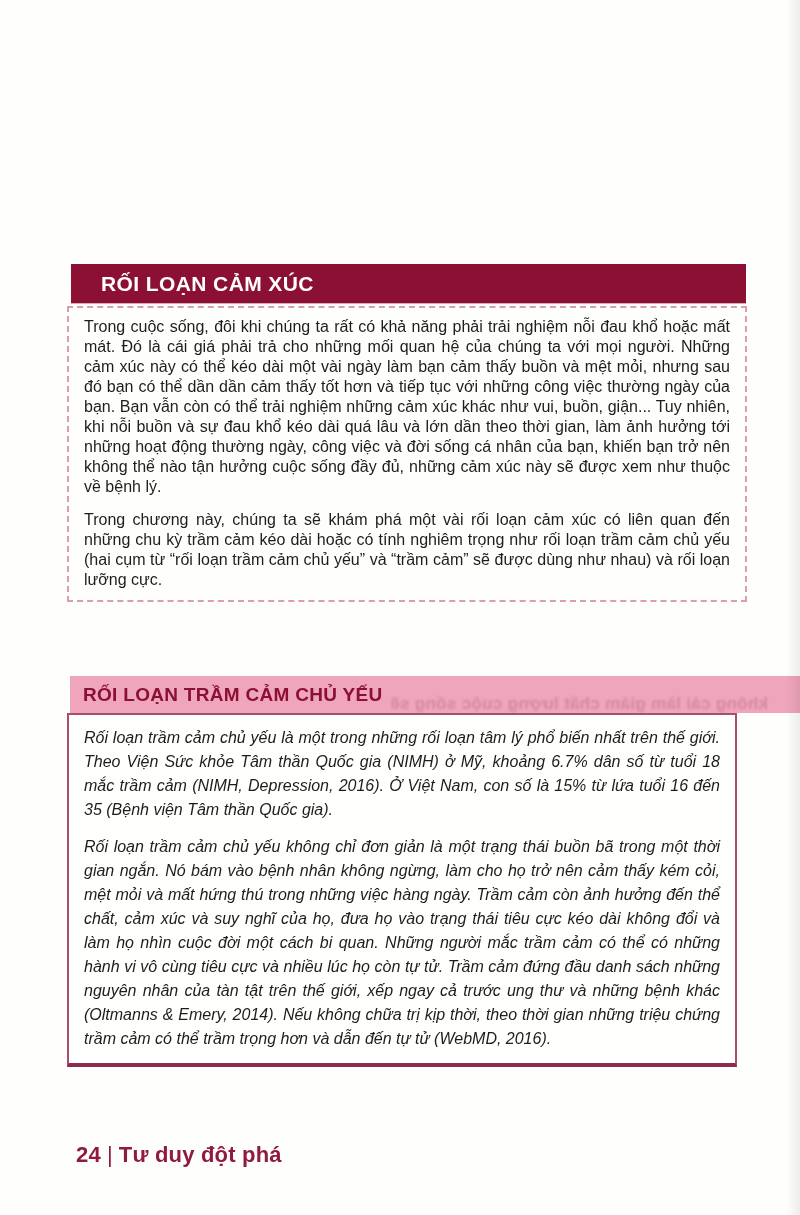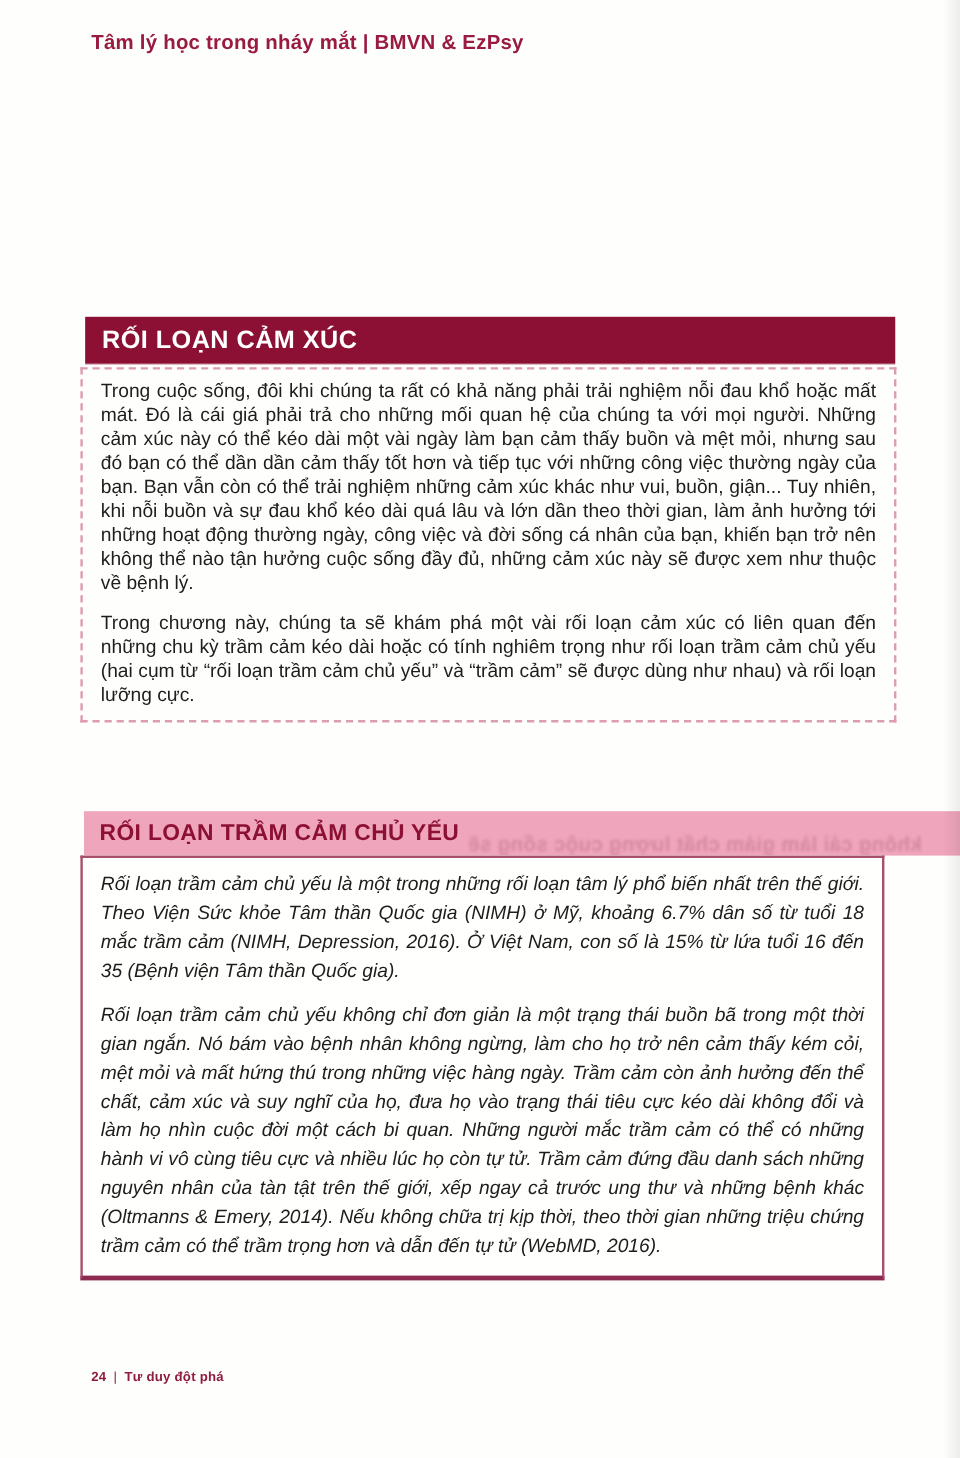--- a/index.html
+++ b/index.html
@@ -20,21 +20,21 @@
     color:#9a1b40;font-size:17px;font-weight:700;letter-spacing:0.2px;
   }
   .chapter-heading{
     position:absolute;top:192px;left:72px;
     color:#8e1a3e;font-size:49px;font-weight:700;letter-spacing:1px;
   }
   .banner-dark{
     position:absolute;top:264px;left:71px;width:675px;height:39px;
     background:#8c1034;color:#ffffff;
     font-size:21px;font-weight:700;line-height:40px;
-    padding-left:14px;box-sizing:border-box;letter-spacing:0.4px;
+    padding-left:30px;box-sizing:border-box;letter-spacing:0.4px;
     box-shadow:0 1px 0 rgba(140,16,52,0.35);
   }
   .dashed-box{
     position:absolute;top:306px;left:67px;width:680px;
     border:2px dashed #dc9cb1;
     background:transparent;
     padding:9px 15px 6px 15px;box-sizing:border-box;
   }
   .dashed-box p{
     margin:0 0 13px 0;
@@ -60,31 +60,30 @@
     background:#fffffe;
     padding:11px 15px 8px 15px;box-sizing:border-box;font-style:italic;
   }
   .solid-box p{
     margin:0 0 13px 0;
     color:#1d1d1d;font-size:16px;line-height:24px;text-align:justify;
   }
   .solid-box p:last-child{margin-bottom:4px;}
   .page-footer{
     position:absolute;top:1142px;left:76px;
-    color:#8f1c3e;font-size:11px;font-weight:700;letter-spacing:0.2px;
+    color:#8f1c3e;font-size:22px;font-weight:700;letter-spacing:0.2px;
   }
   .page-footer span{margin-right:4px;}
   .page-footer .sep{margin:0 6px 0 2px;font-weight:400;}
 </style>
 </head>
 <body>
 
 <div class="page">
 
-  <div class="running-header">Tâm lý học trong nháy mắt | BMVN &amp; EzPsy</div>
 
 
   <div class="banner-dark">RỐI LOẠN CẢM XÚC</div>
 
   <div class="dashed-box">
     <p>Trong cuộc sống, đôi khi chúng ta rất có khả năng phải trải nghiệm nỗi đau khổ hoặc mất mát. Đó là cái giá phải trả cho những mối quan hệ của chúng ta với mọi người. Những cảm xúc này có thể kéo dài một vài ngày làm bạn cảm thấy buồn và mệt mỏi, nhưng sau đó bạn có thể dần dần cảm thấy tốt hơn và tiếp tục với những công việc thường ngày của bạn. Bạn vẫn còn có thể trải nghiệm những cảm xúc khác như vui, buồn, giận... Tuy nhiên, khi nỗi buồn và sự đau khổ kéo dài quá lâu và lớn dần theo thời gian, làm ảnh hưởng tới những hoạt động thường ngày, công việc và đời sống cá nhân của bạn, khiến bạn trở nên không thể nào tận hưởng cuộc sống đầy đủ, những cảm xúc này sẽ được xem như thuộc về bệnh lý.</p>
     <p>Trong chương này, chúng ta sẽ khám phá một vài rối loạn cảm xúc có liên quan đến những chu kỳ trầm cảm kéo dài hoặc có tính nghiêm trọng như rối loạn trầm cảm chủ yếu (hai cụm từ “rối loạn trầm cảm chủ yếu” và “trầm cảm” sẽ được dùng như nhau) và rối loạn lưỡng cực.</p>
   </div>
 
   <div class="banner-pink">

